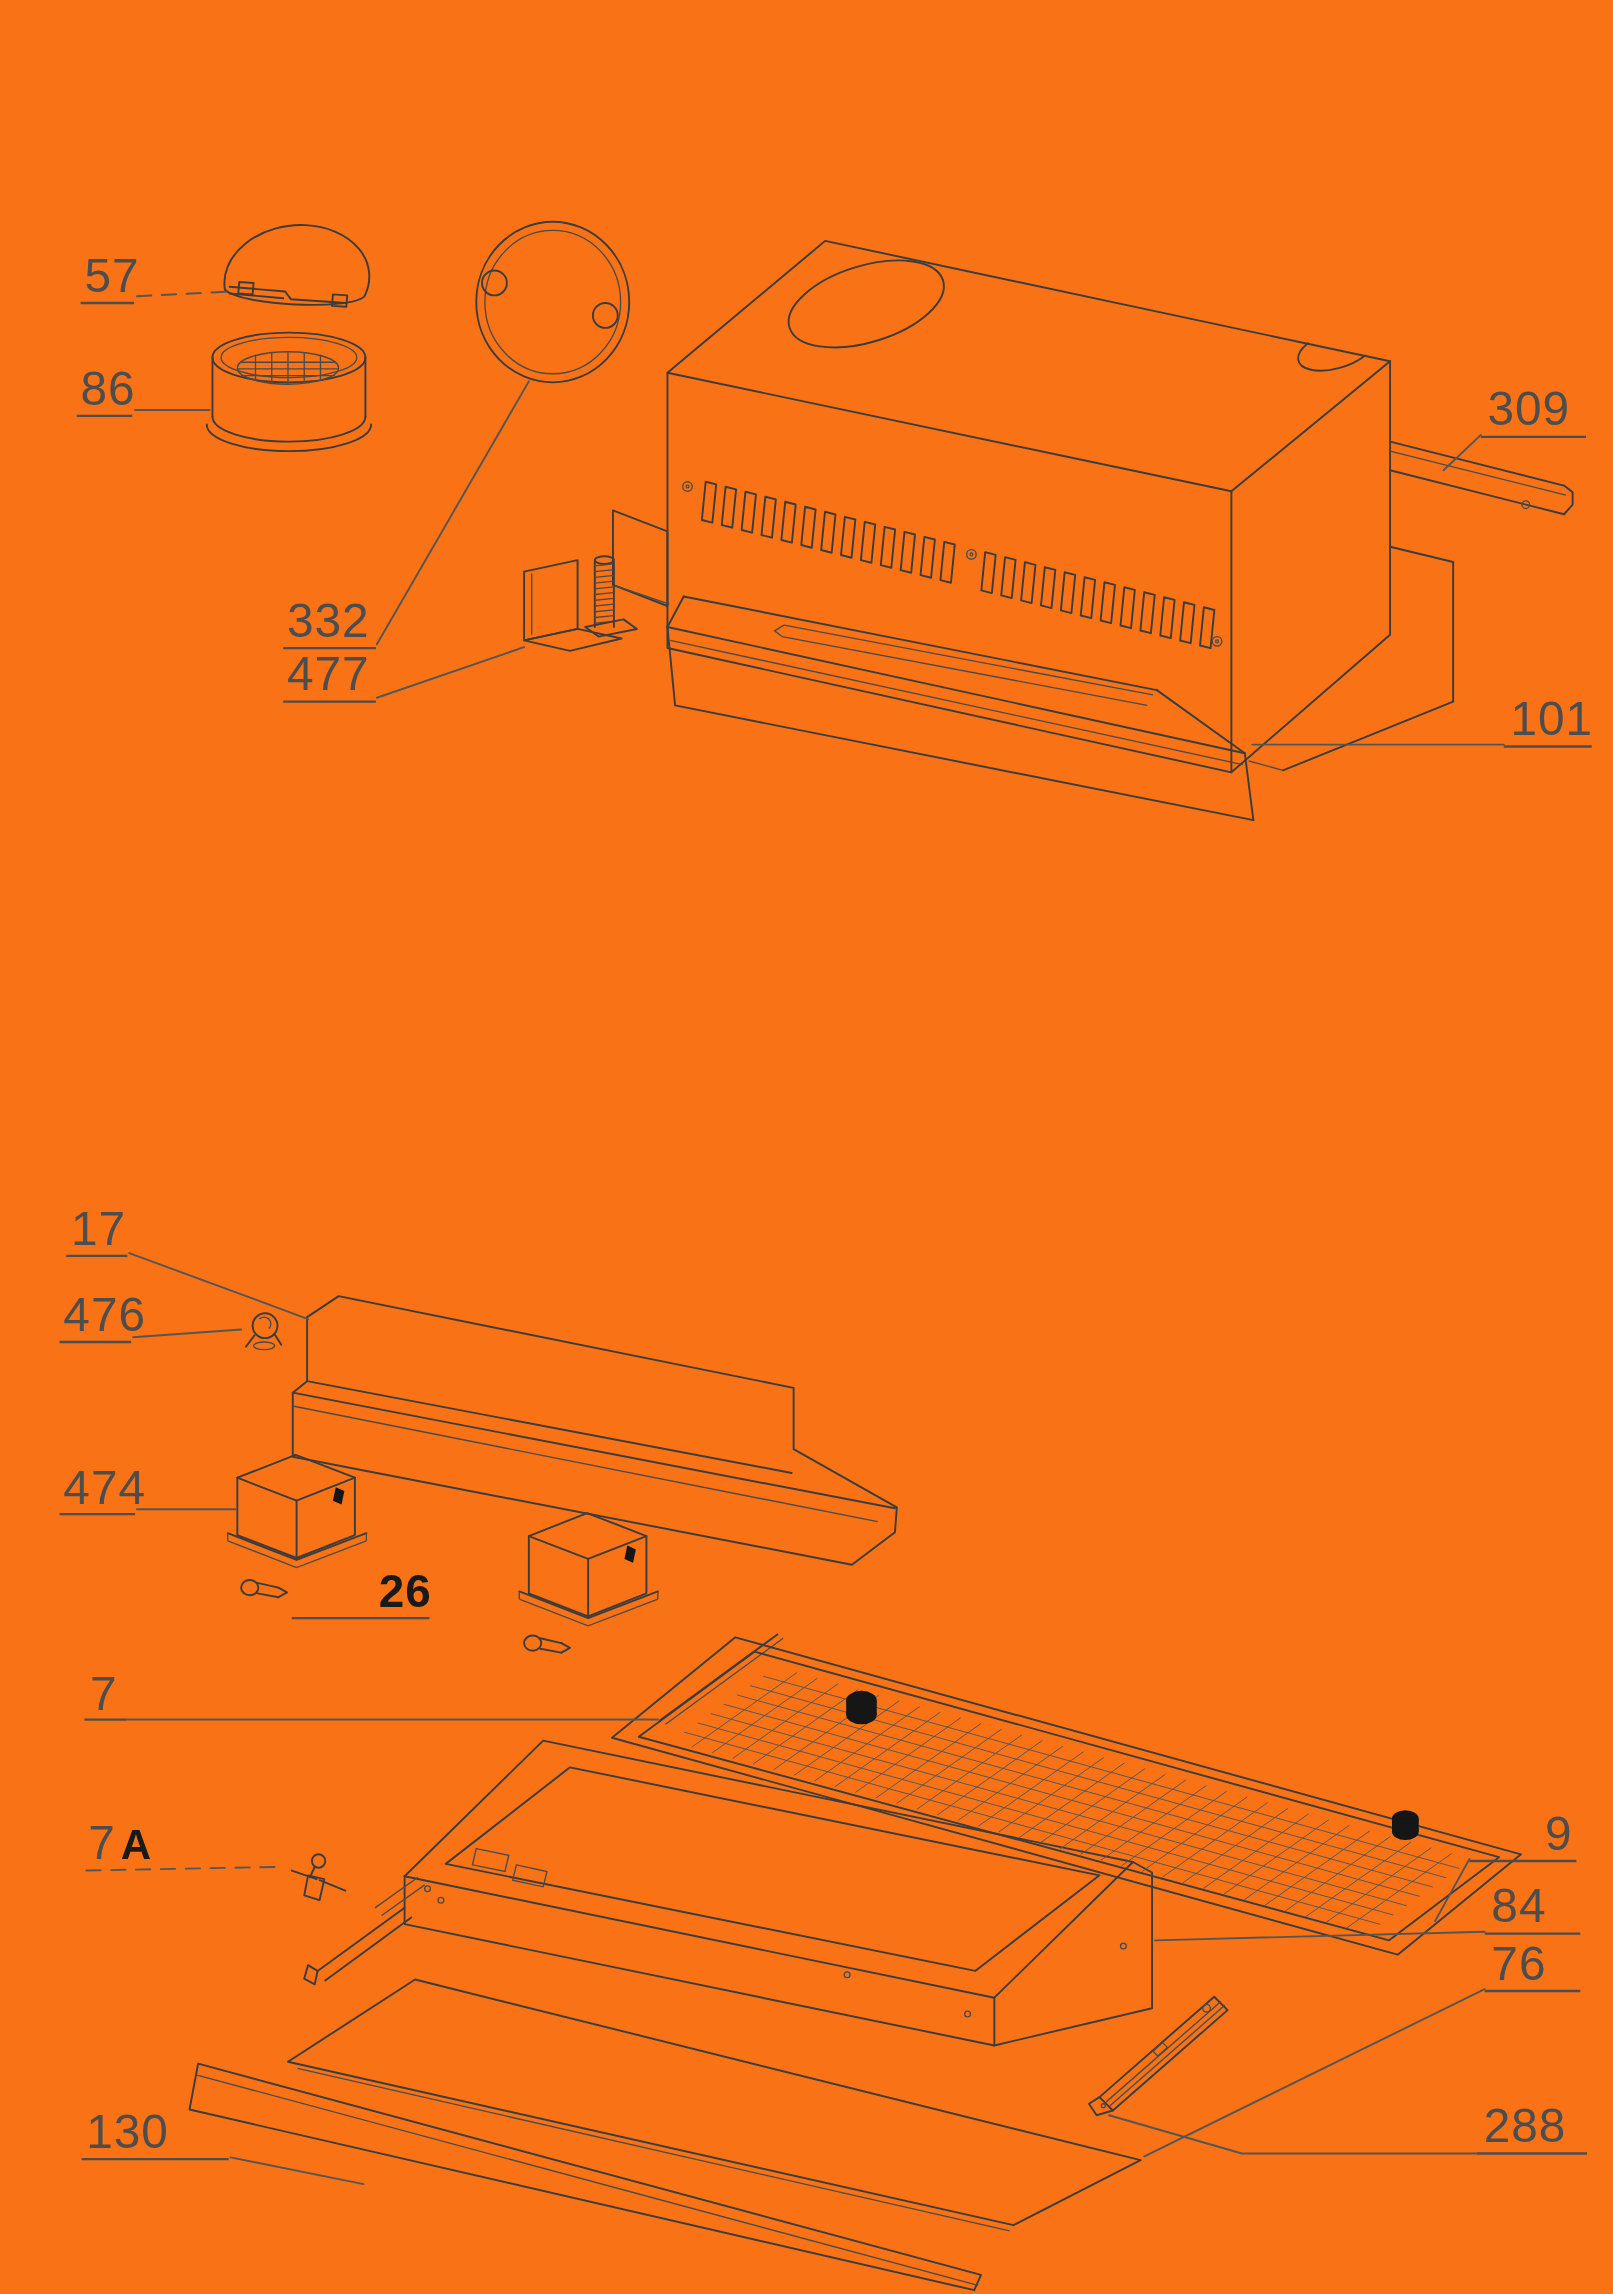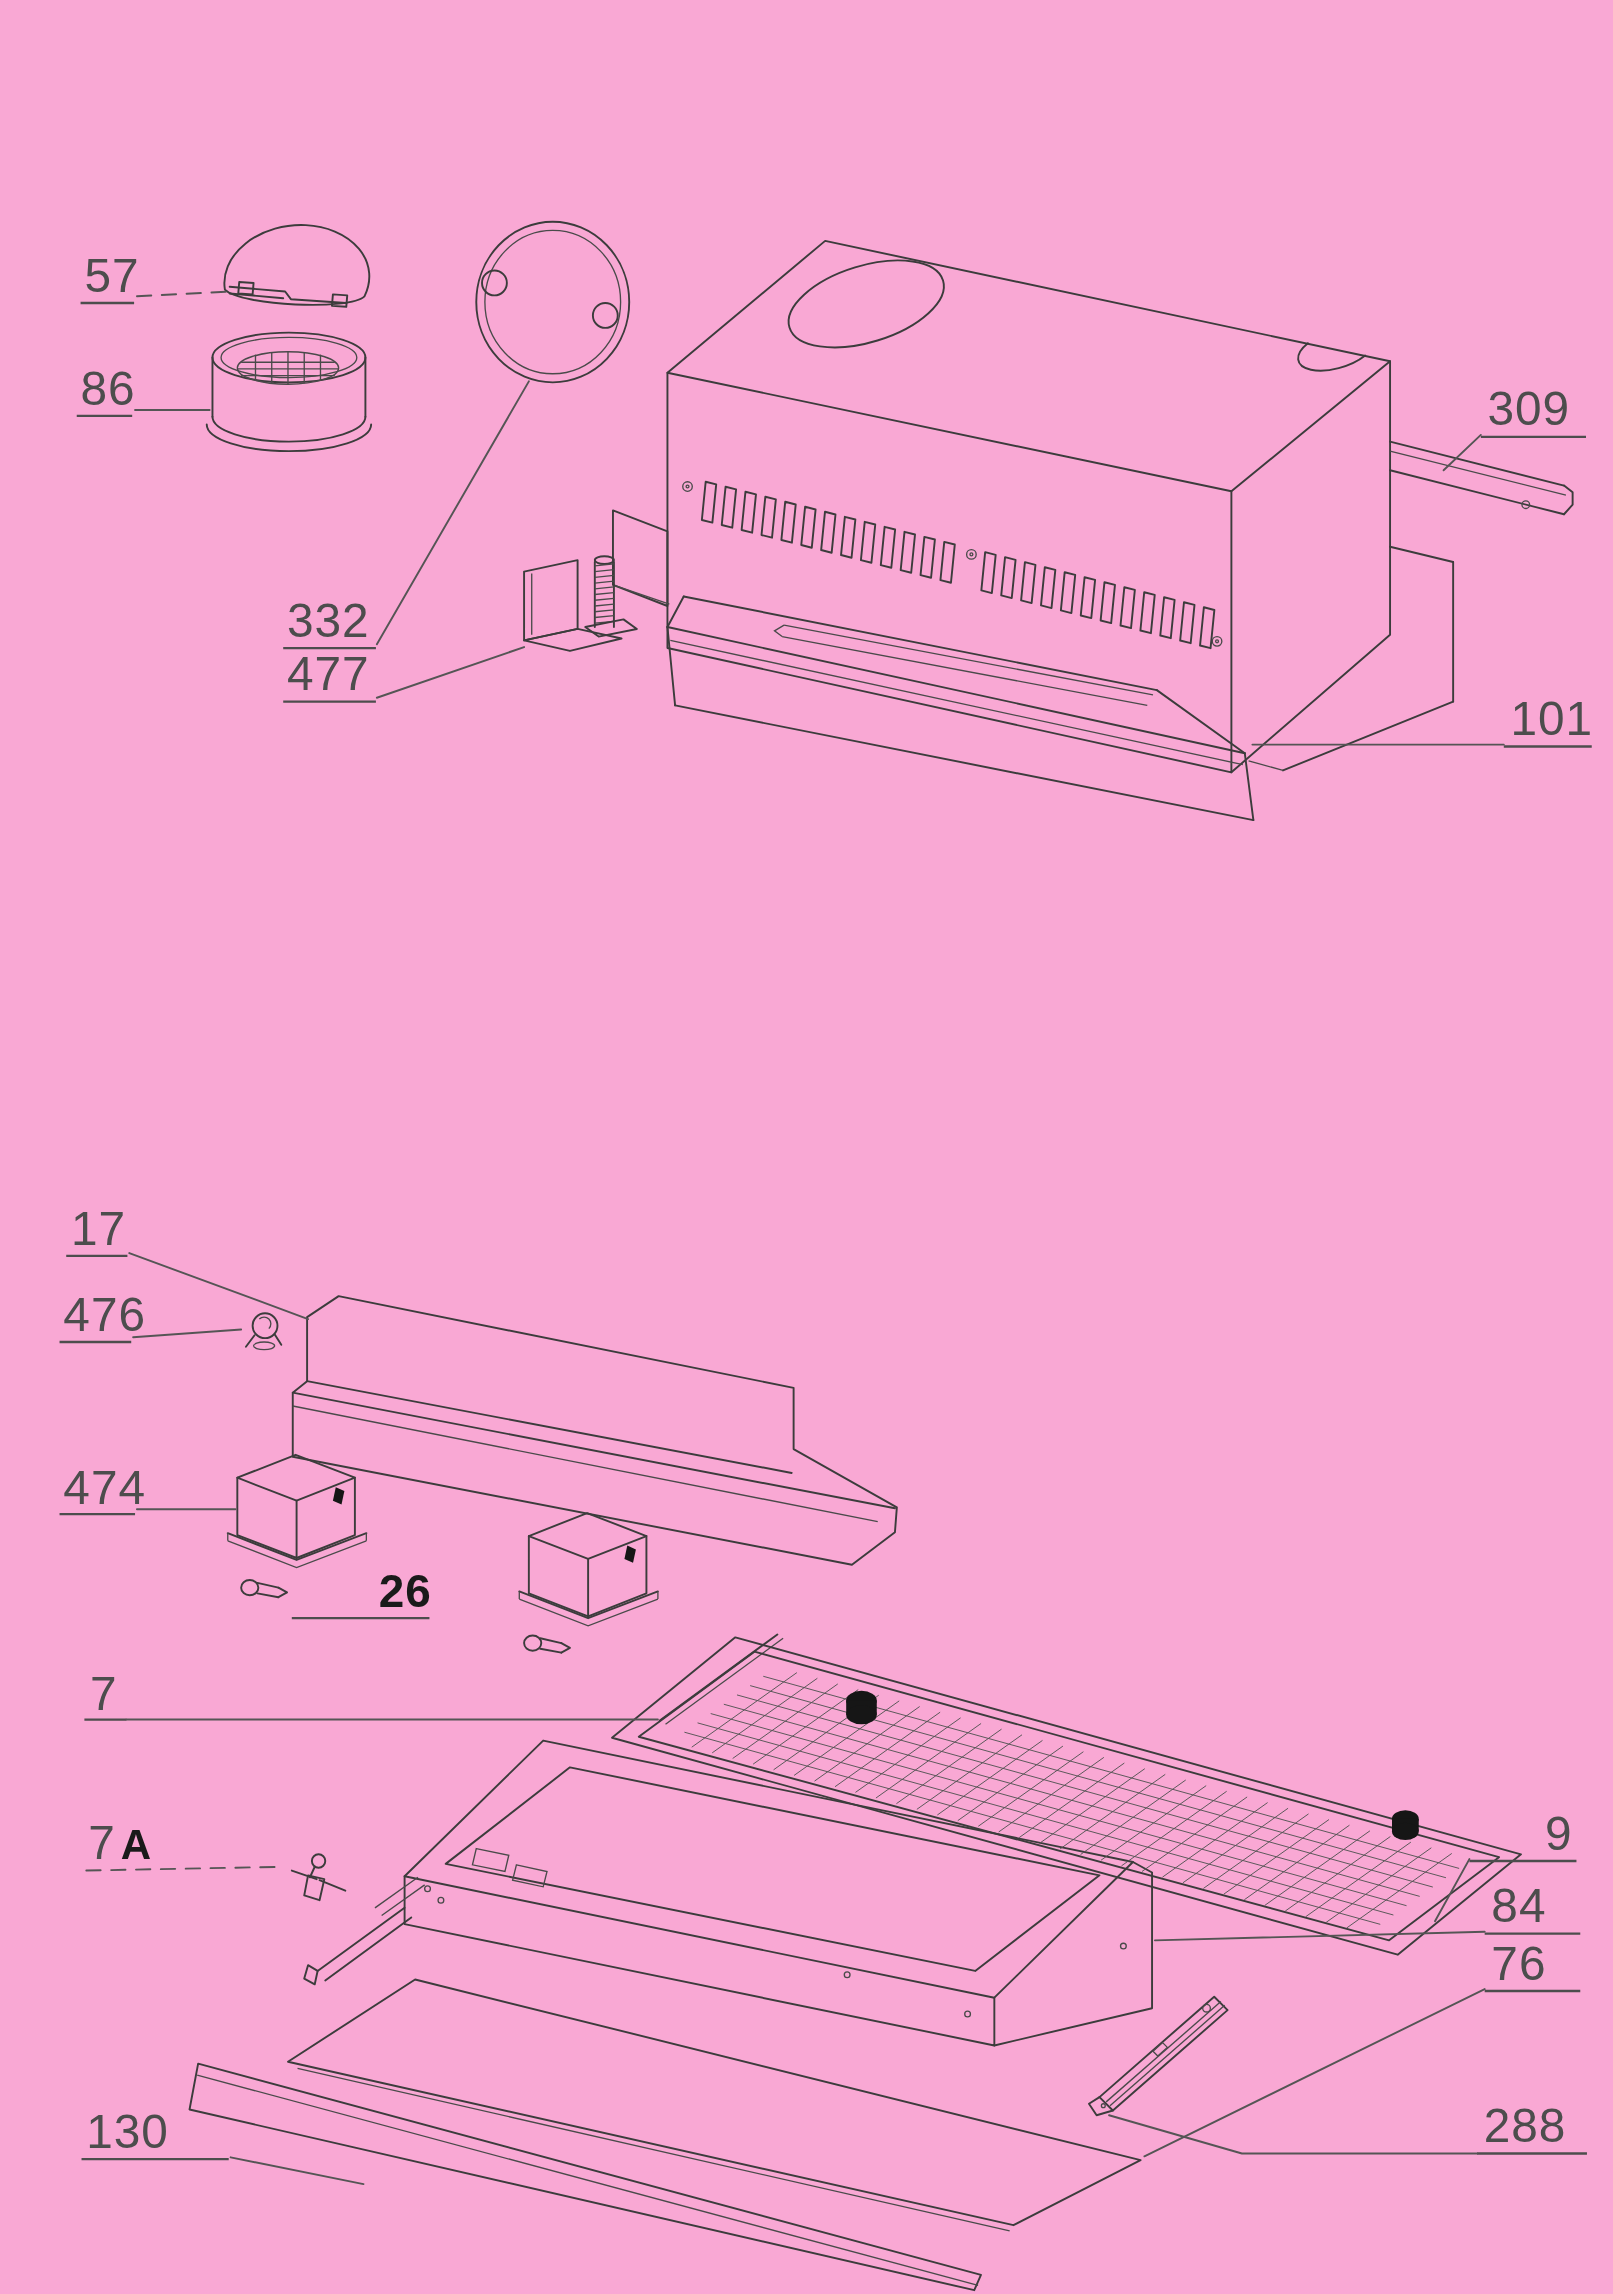--- a/index.html
+++ b/index.html
@@ -1,16 +1,16 @@
 <!DOCTYPE html>
 <html><head>
 <meta charset="utf-8">
 <style>
   html,body{margin:0;padding:0;background:#ffffff;}
-  .stage{width:1614px;height:2294px;position:relative;background:#f9a8d4;}
+  .stage{width:1614px;height:2294px;position:relative;background:#f97316;}
   svg{display:block;}
   svg text{font-family:"Liberation Sans",sans-serif;letter-spacing:1px;}
   .ln{fill:none;stroke:#3c3c3c;stroke-width:2;stroke-linejoin:round;stroke-linecap:round;}
   .thin{fill:none;stroke:#4a4a4a;stroke-width:1.4;}
   .filldark{fill:#161616;stroke:none;}
 </style>
 </head>
 <body>
 
 <div class="stage">

